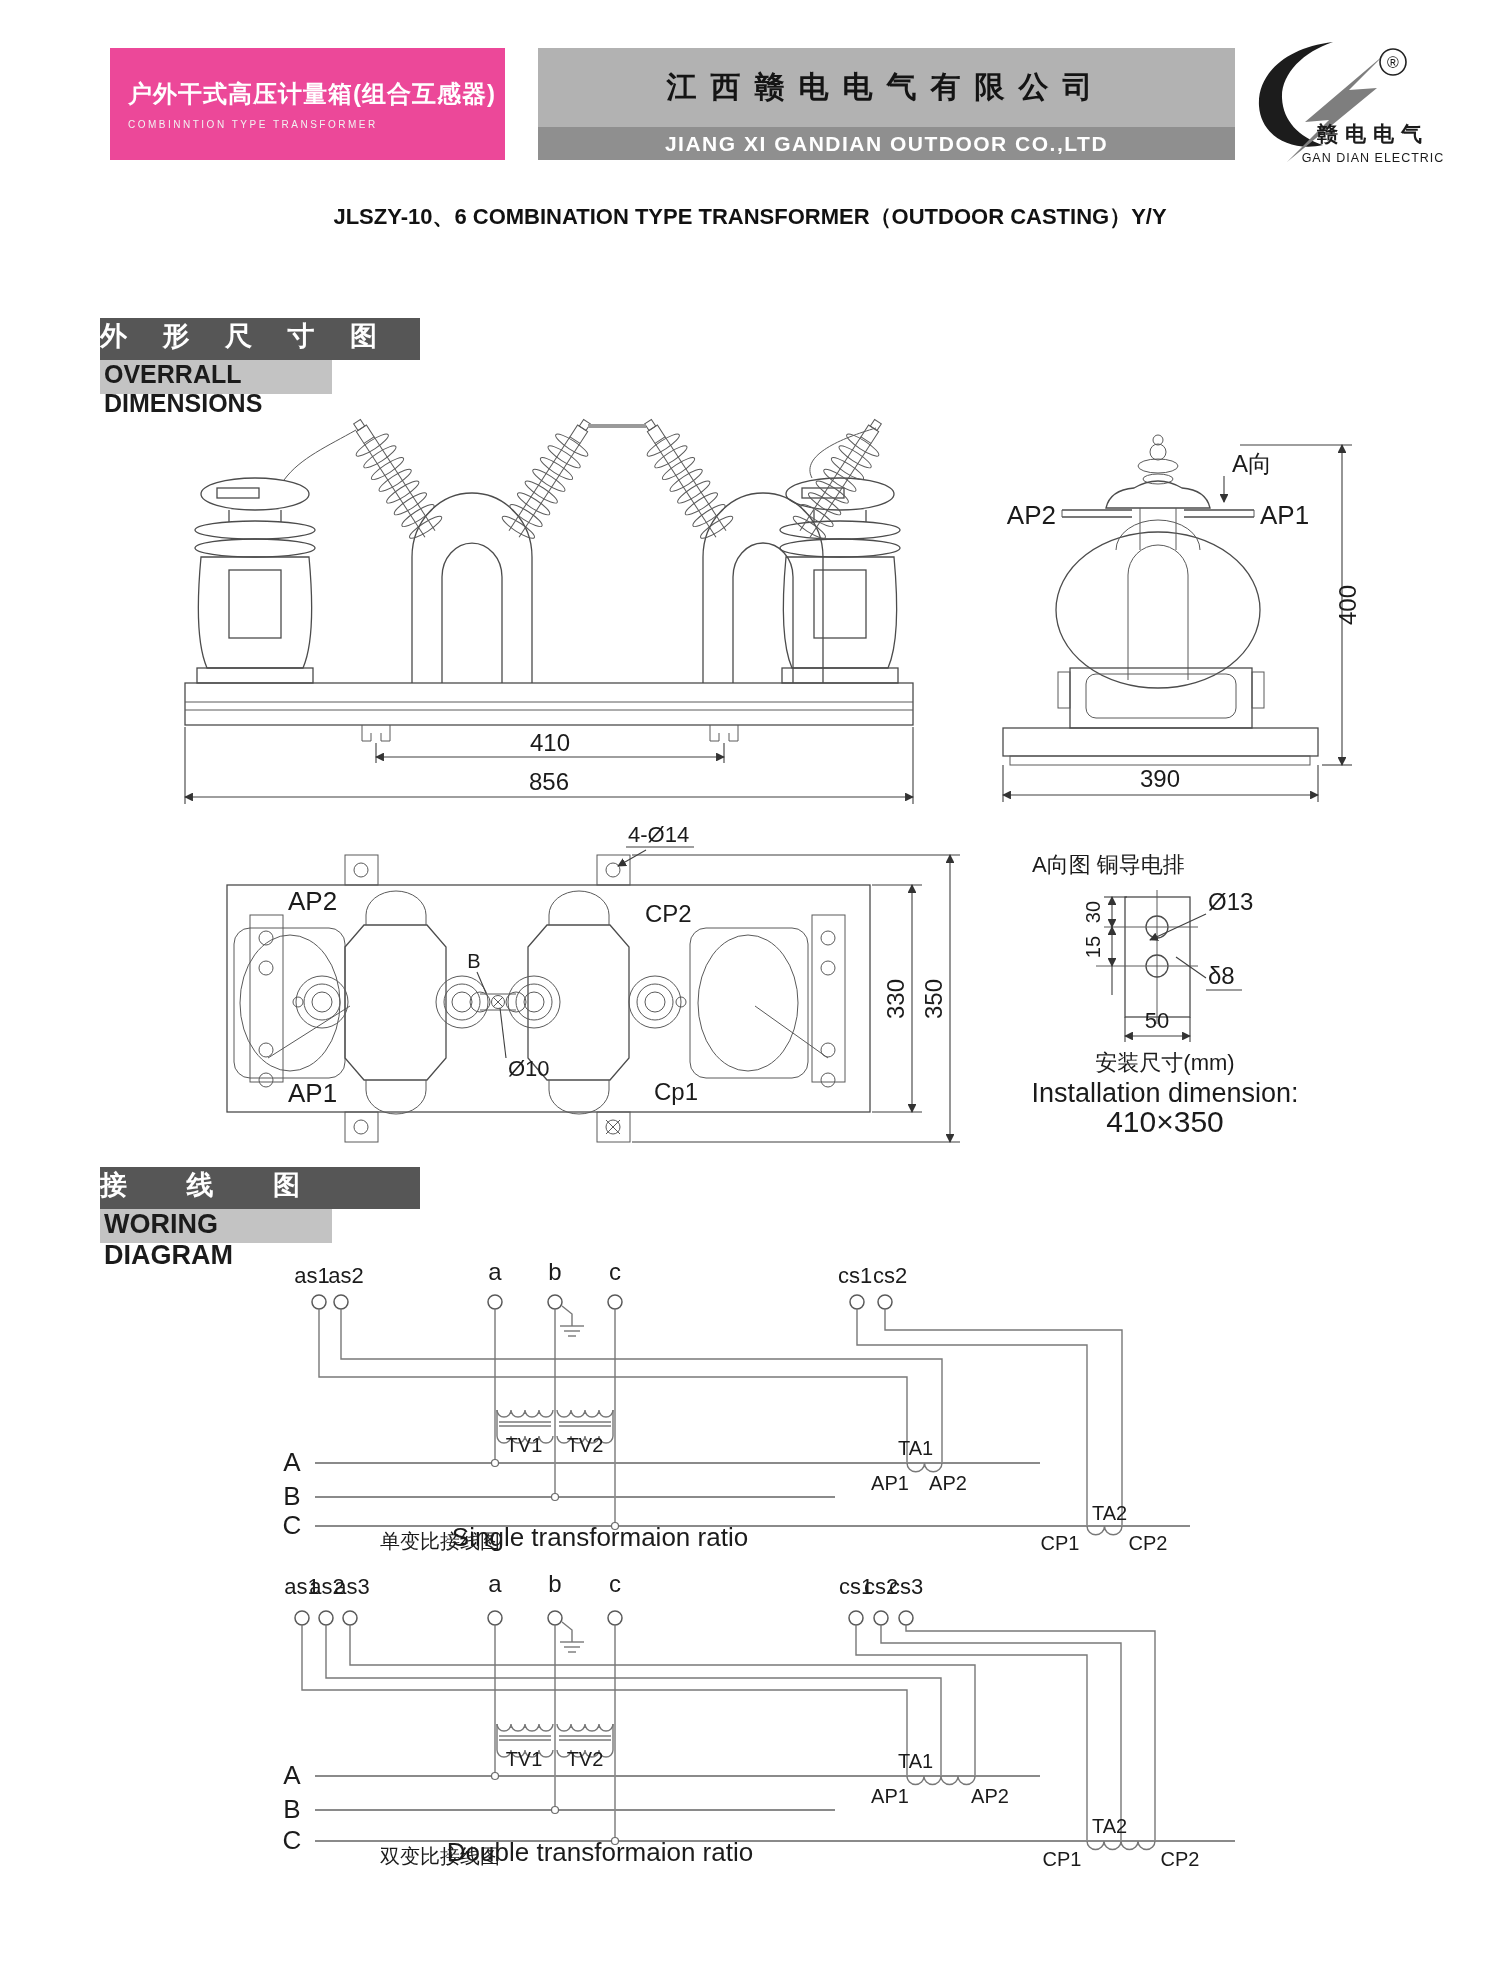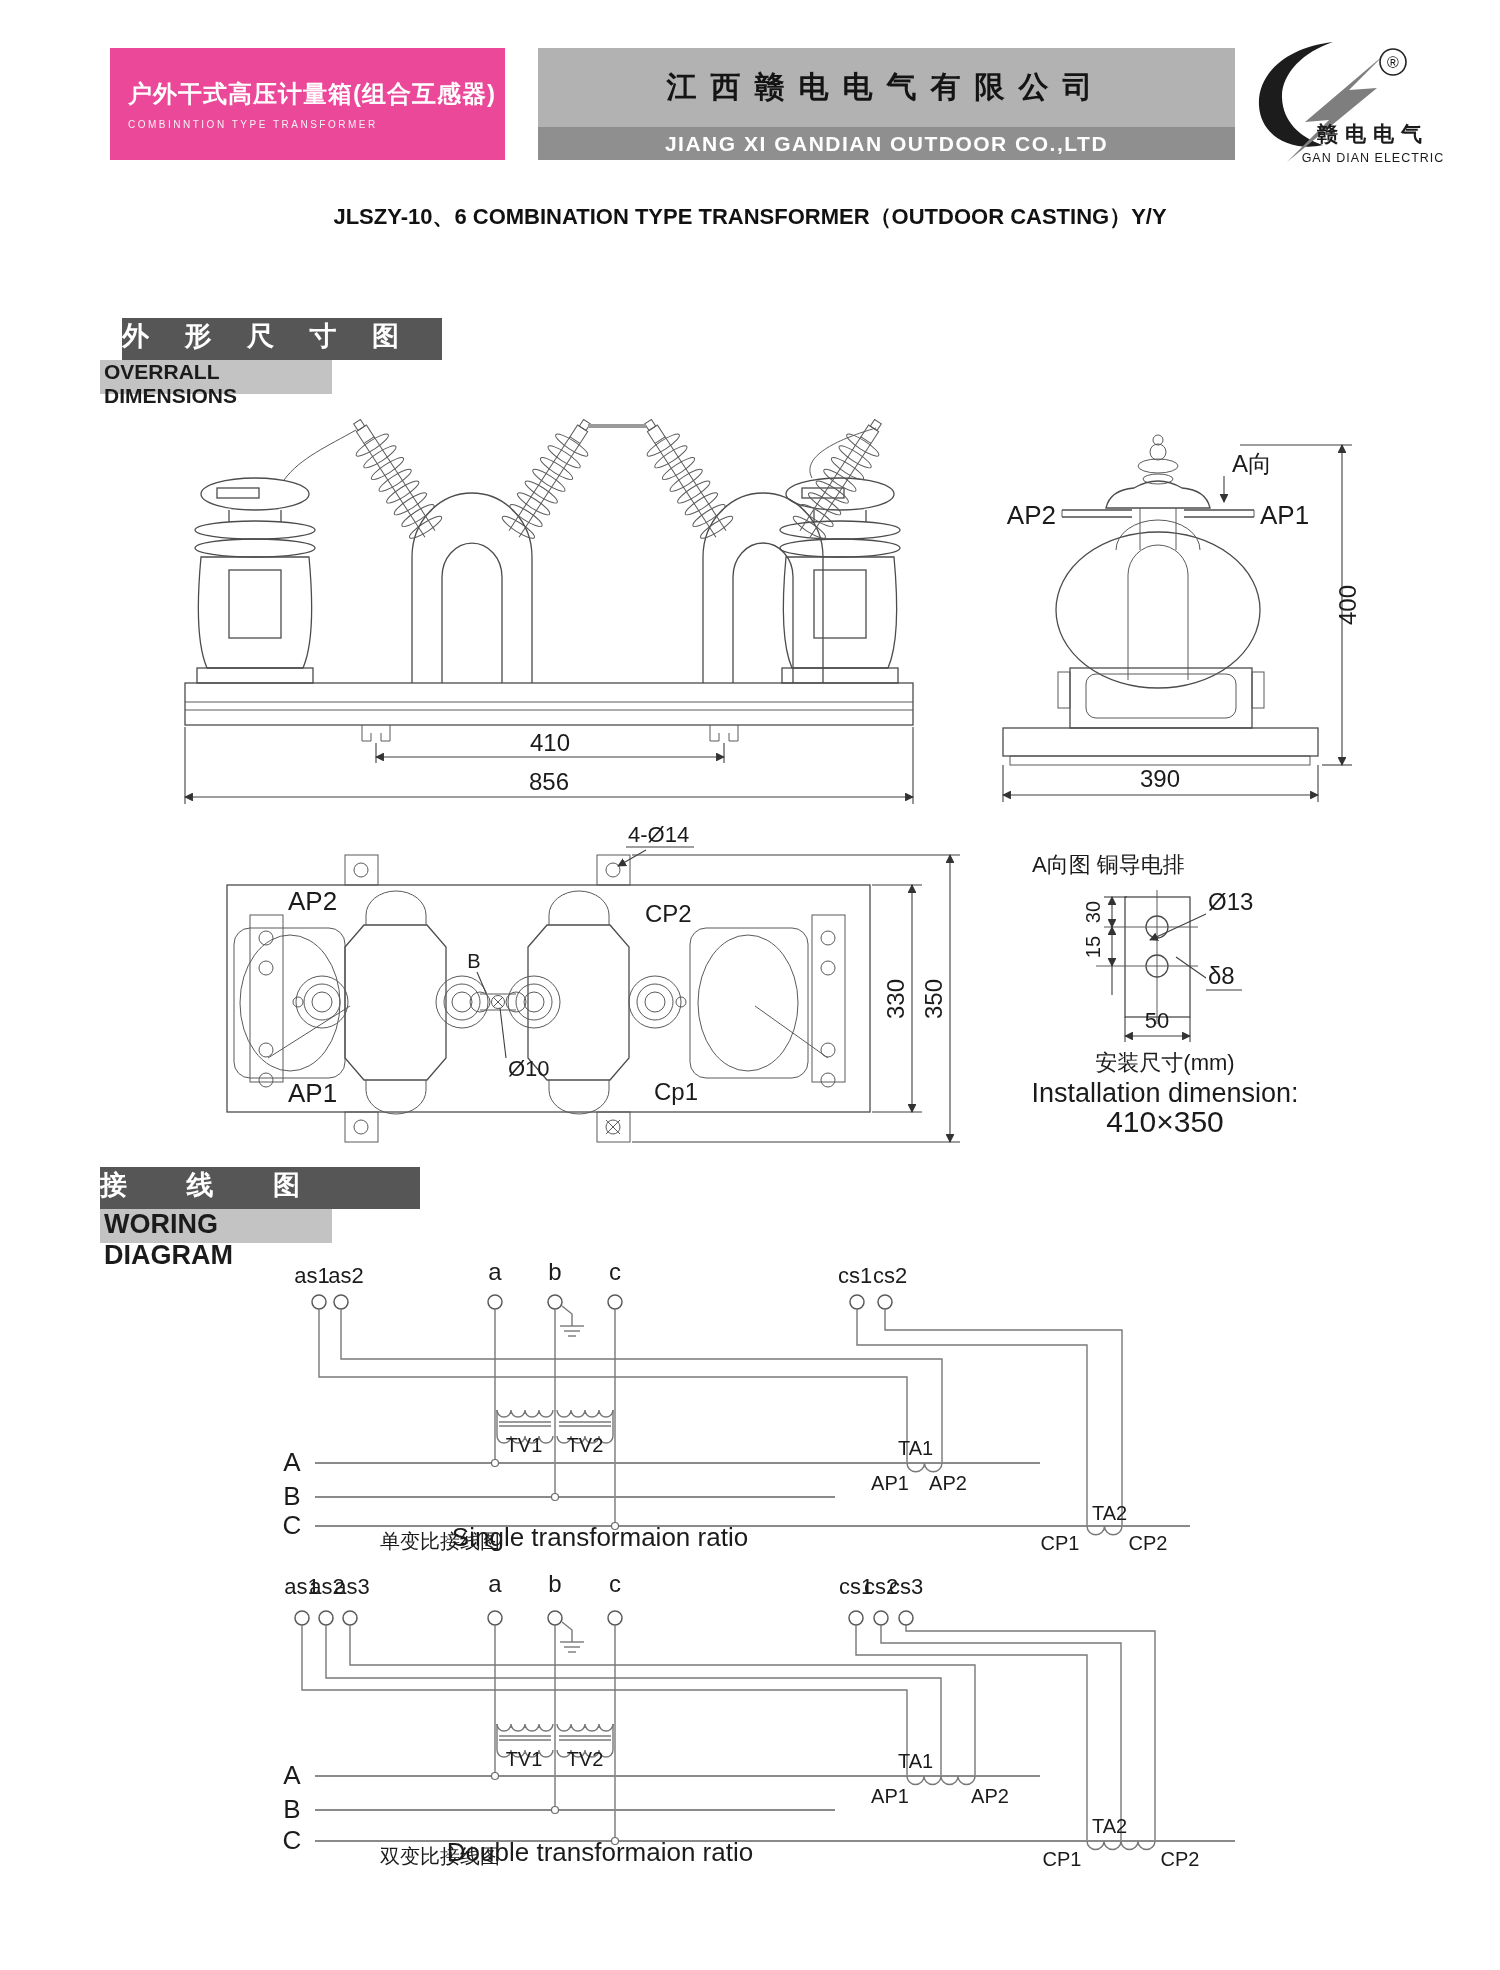--- a/index.html
+++ b/index.html
@@ -16,21 +16,21 @@
   .banner-mid .top{height:79px;background:#b2b2b2;display:flex;align-items:center;justify-content:center;}
   .banner-mid .top span{font-size:30px;font-weight:bold;color:#141414;letter-spacing:14px;}
   .banner-mid .bot{height:33px;background:#8f8f8f;display:flex;align-items:center;justify-content:center;}
   .banner-mid .bot span{font-size:21px;font-weight:bold;color:#fff;letter-spacing:1.5px;}
 
   
   .doc-title{left:0;top:192px;width:1500px;text-align:center;}
   .doc-title .zh{font-size:44px;font-weight:bold;letter-spacing:2px;color:#111;}
   .doc-title .en{font-size:22px;font-weight:600;margin-top:10px;color:#111;}
   .sec1-dark{left:100px;top:318px;width:320px;height:42px;font-size:27px;font-weight:bold;letter-spacing:14px;}
-  .sec1-lite{left:100px;top:360px;width:232px;height:34px;font-size:21px;font-weight:600;padding-left:4px;box-sizing:border-box;}
+  .sec1-lite{left:100px;top:360px;width:232px;height:34px;font-size:25px;font-weight:600;padding-left:4px;box-sizing:border-box;}
   .sec2-dark{left:100px;top:1167px;width:320px;height:42px;font-size:27px;font-weight:bold;letter-spacing:26px;}
   .sec2-lite{left:100px;top:1209px;width:232px;height:34px;font-size:27px;font-weight:600;padding-left:4px;box-sizing:border-box;}
 
   
   svg{position:absolute;left:0;}
   svg text{fill:#1b1b1b;font-family:"Liberation Sans",sans-serif;}
   .ln{stroke:#4c4c4c;stroke-width:1.3;fill:none;}
   .lt{stroke:#5a5a5a;stroke-width:1;fill:none;}
   .dim{stroke:#3f3f3f;stroke-width:1.1;fill:none;}
   .wl{stroke:#787878;stroke-width:1.4;fill:none;}
@@ -66,21 +66,21 @@
     <circle cx="148" cy="26" r="13" fill="none" stroke="#222" stroke-width="1.6"></circle>
     <text x="148" y="32" class="mid" font-size="16">®</text>
     <text x="128" y="105" class="mid" font-size="21" font-weight="bold" letter-spacing="7">赣电电气</text>
     <text x="128" y="126" class="mid" font-size="12.5" letter-spacing="1">GAN DIAN ELECTRIC</text>
   </svg>
 
   <div class="abs doc-title">
     <div class="en">JLSZY-10、6 COMBINATION TYPE TRANSFORMER（OUTDOOR CASTING）Y/Y</div>
   </div>
 
-  <div class="abs sec dark sec1-dark" style="background:#565656;color:#fff;margin-left:22px;">
+  <div class="abs sec dark sec1-dark" style="background:#565656;color:#fff;">
     <span>外 形 尺 寸 图</span>
   </div>
   <div class="abs sec lite sec1-lite" style="background:#c3c3c3;">
     <span>OVERRALL DIMENSIONS</span>
   </div>
 
   <svg style="top:410px" width="1500" height="760" viewBox="0 0 1500 760">
     <defs>
       <marker id="ah" viewBox="0 0 10 10" refX="9" refY="5" markerWidth="8" markerHeight="8" orient="auto-start-reverse">
           <path d="M0,0 L10,5 L0,10 Z" fill="#333"></path>

